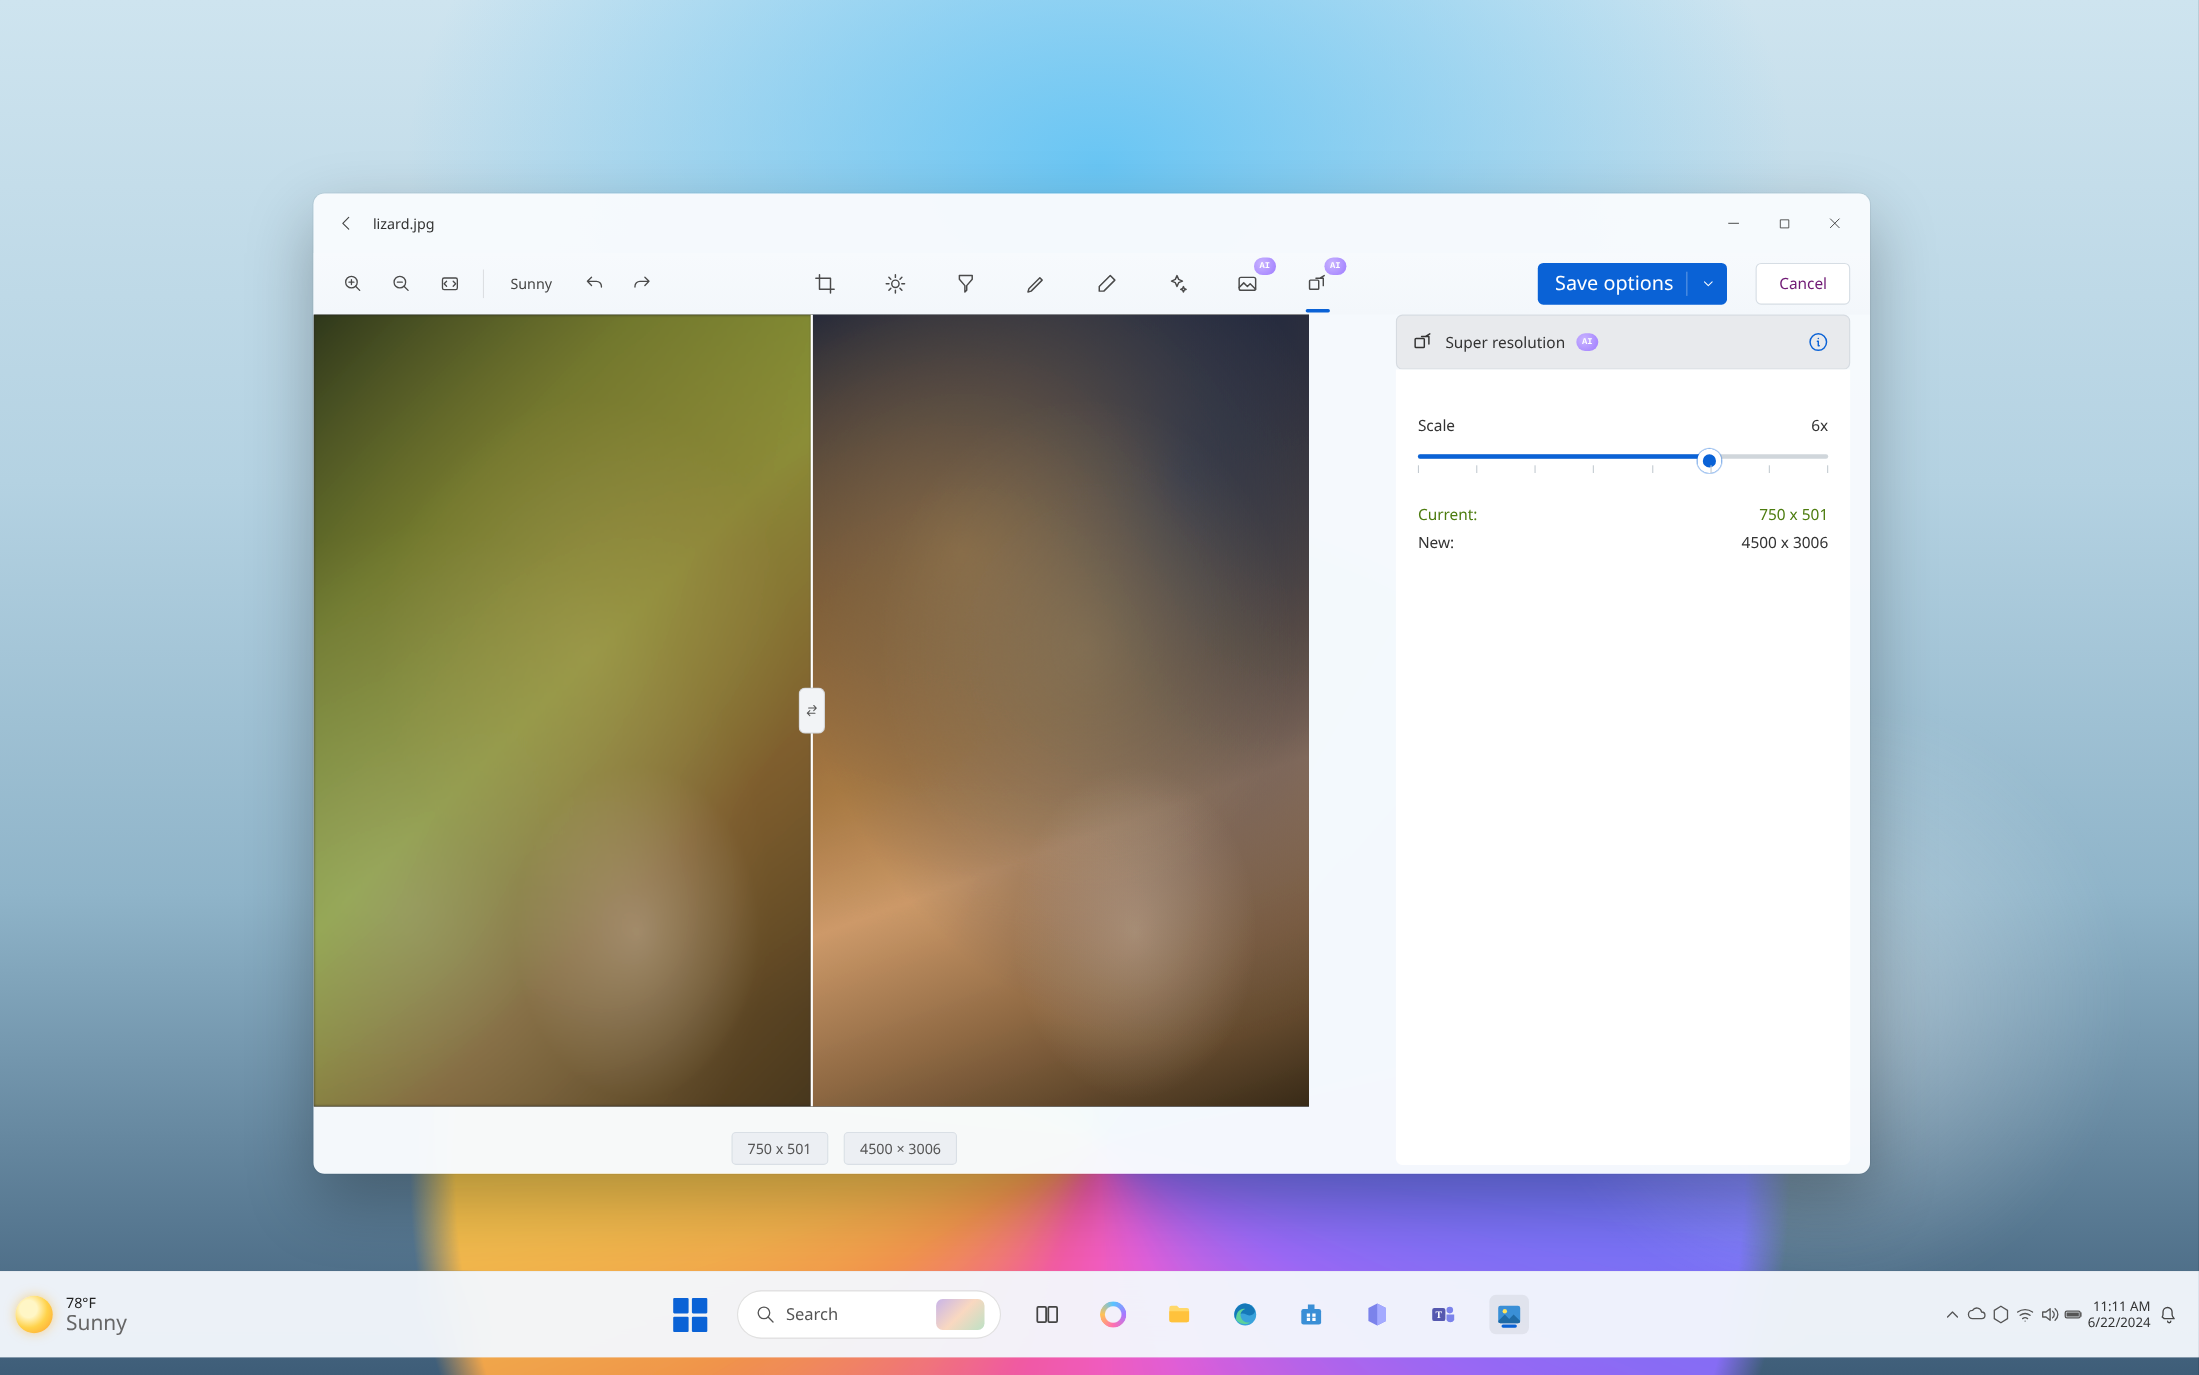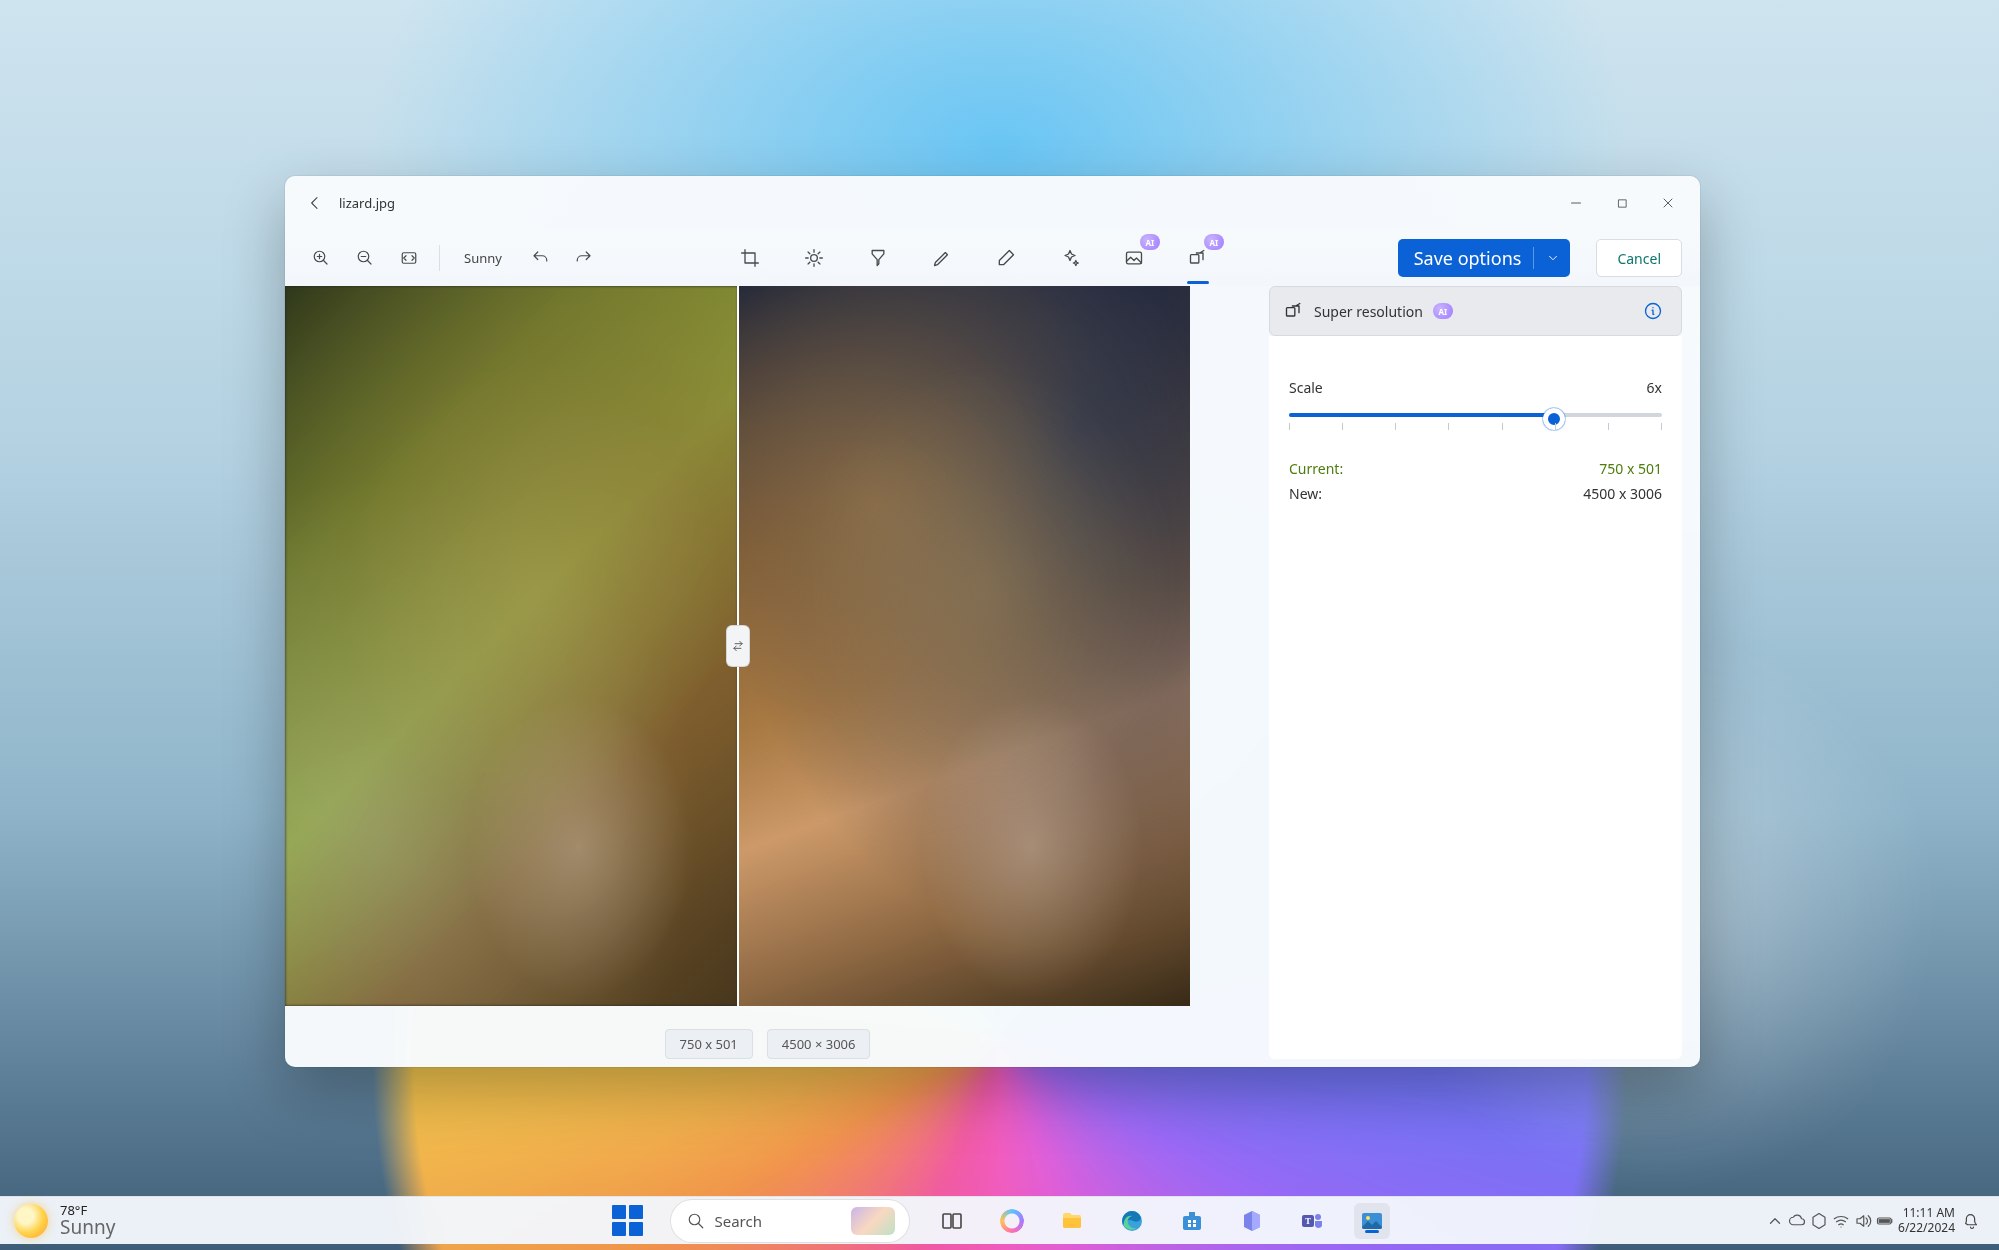--- a/index.html
+++ b/index.html
@@ -19,21 +19,21 @@
     filter:blur(8px) saturate(1.15);
     mask:radial-gradient(circle at 50% 58%,#000 0 56%,transparent 60%);
     opacity:.92;
   }
   .bloom::after{content:"";position:absolute;left:46%;top:38%;width:120px;height:120px;border-radius:50%;
     background:radial-gradient(circle,rgba(255,255,255,.85),rgba(255,255,255,0) 70%);filter:blur(4px);}
   .glow-right{position:absolute;right:60px;bottom:60px;width:560px;height:560px;border-radius:50%;
     background:radial-gradient(circle,rgba(255,255,255,.35),rgba(255,255,255,0) 70%);filter:blur(14px);}
 
   
-  .taskbar{position:absolute;left:0;right:0;bottom:6px;height:48px;
+  .taskbar{position:absolute;left:0;right:0;bottom:16px;height:79px;
     background:rgba(243,247,252,.96);backdrop-filter:blur(20px);
     border-top:1px solid rgba(0,0,0,.06);display:flex;align-items:center;}
   .tb-left{position:absolute;left:14px;display:flex;align-items:center;gap:12px;}
   .sun{width:34px;height:34px;border-radius:50%;
     background:radial-gradient(circle at 35% 35%,#fff6c6 0 25%,#ffd24a 55%,#ff9c2a 100%);
     box-shadow:0 0 10px rgba(255,180,40,.5);}
   .weather-txt .t{font-size:13px;color:#222;line-height:1.1;}
   .weather-txt .s{font-size:19px;color:#666;line-height:1.1;}
   .tb-center{margin:0 auto;display:flex;align-items:center;gap:24px;}
   .start{width:36px;height:36px;display:grid;grid-template-columns:14px 14px;grid-template-rows:14px 14px;gap:3px;place-content:center;}
@@ -71,27 +71,27 @@
     background:linear-gradient(#f7fafd,#f3f7fb);}
   .tbtn{height:36px;min-width:36px;padding:0 8px;border-radius:6px;display:flex;align-items:center;justify-content:center;color:#4a4a4a;cursor:pointer;}
   .vdiv{width:1px;height:26px;background:rgba(0,0,0,.1);margin:0 4px;}
   .reset{font-size:13px;color:#444;padding:0 12px;}
   .tool-center{display:flex;align-items:center;gap:28px;}
   .tool-center .tbtn{width:36px;}
   .tool-center .tbtn.selected{position:relative;}
   .tool-center .tbtn.selected::after{content:"";position:absolute;left:20%;right:20%;bottom:-8px;height:3px;border-radius:2px;background:#0a62d6;}
   .ai-badge{position:absolute;top:-6px;right:-8px;width:20px;height:16px;border-radius:8px;
     background:radial-gradient(circle at 35% 35%,#c9b4ff,#9e7bff);font-size:8px;font-weight:700;color:#fff;
-    display:flex;align-items:center;justify-content:center;}
+    display:flex;align-items:center;justify-content:center;font-family:Liberation Mono, monospace;}
   .tool-center .tbtn{position:relative;}
 
   .save{height:38px;border-radius:5px;background:#0a62d6;color:#fff;display:flex;align-items:center;
     padding:0 10px 0 16px;gap:12px;font-size:18px;cursor:pointer;}
   .save .sep{width:1px;height:22px;background:rgba(255,255,255,.35);}
-  .cancel{height:38px;border-radius:5px;background:#fff;border:1px solid #d6dde4;color:#0f766e;
+  .cancel{height:38px;border-radius:5px;background:#fff;border:1px solid #d6dde4;color:#701a75;
     display:flex;align-items:center;padding:0 20px;font-size:14px;cursor:pointer;}
 
   .body{flex:1;display:flex;min-height:0;}
   .canvas-area{flex:1;display:flex;flex-direction:column;padding:0 0 8px 0;}
   .stage{flex:1;display:flex;align-items:flex-start;justify-content:flex-start;padding:0 0 0 0;}
   .img-compare{position:relative;width:905px;height:720px;margin:0 0 0 0;overflow:hidden;background:#222;}
   .img-l,.img-r{position:absolute;top:0;width:50%;height:100%;}
   .img-l{left:0;
     background:
       radial-gradient(ellipse 180% 90% at 85% 30%, rgba(139,106,58,.55), rgba(0,0,0,0) 65%),

